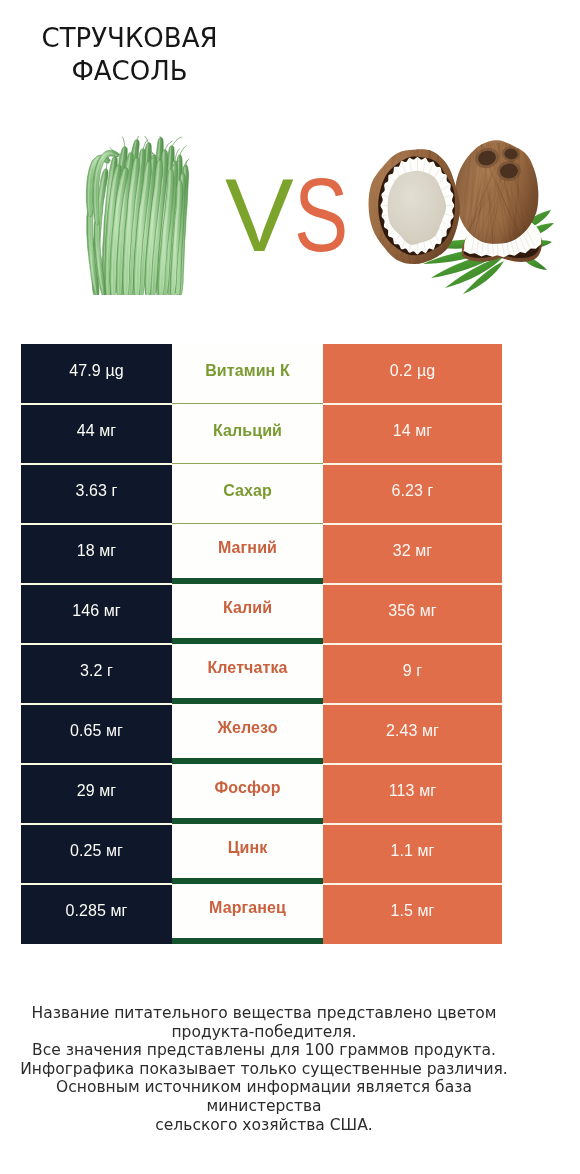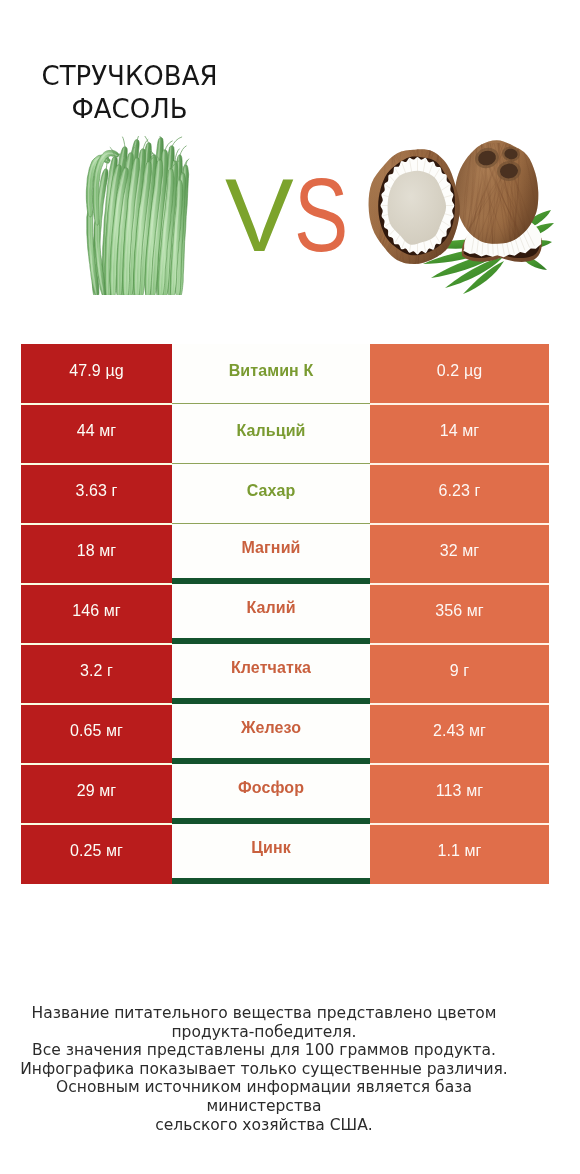--- a/index.html
+++ b/index.html
@@ -1,20 +1,20 @@
 <!DOCTYPE html>
 <html><head>
 <meta charset="utf-8">
 <style>
   html,body{margin:0;padding:0;}
   body{width:580px;height:1174px;background:#ffffff;font-family:"Liberation Sans",sans-serif;-webkit-font-smoothing:antialiased;}
   .page{position:relative;width:580px;height:1174px;overflow:hidden;}
   .titles{position:absolute;left:0;top:0;width:580px;height:110px;}
   .title{position:absolute;text-align:center;font-family:"DejaVu Sans",sans-serif;font-size:26px;line-height:33px;color:#161616;font-weight:400;text-transform:uppercase;}
-  .title.left{left:7px;top:22px;width:245px;margin-top:38px;}
+  .title.left{left:7px;top:22px;width:245px;}
   .title.right{left:331px;top:53px;width:245px;}
 
   .hero{position:absolute;left:0;top:0;width:468px;height:330px;}
   .beans-svg{position:absolute;left:77px;top:136px;width:114px;height:159px;}
   .coco-svg{position:absolute;left:355px;top:130px;}
   .husk{fill:url(#ghusk);} .husk2{fill:url(#ghusk2);} .husk3{fill:url(#ghusk3);}
   .shelldk{fill:#30190D;} .flesh{fill:#FDFDFB;} .cav{fill:url(#gcav);}
   .pleat{stroke:#E6E0D4;stroke-width:.55;fill:none;}
   .fiber{stroke:#6E452A;stroke-width:.42;fill:none;opacity:.45;} .eye{fill:#4A3120;} .eyeo{fill:#6A4A30;opacity:.55;} .shadeg{fill:url(#gsph);} .shadeh{fill:url(#gsph2);}
   .slicewh{fill:#FCFCFA;} .leaf{fill:url(#gleaf);}
@@ -24,22 +24,22 @@
   .bh{fill:#D7EECE;opacity:.45;}
   .stem{stroke:#6FA368;stroke-width:1.6;fill:none;stroke-linecap:round;}
 
   .vs{position:absolute;left:225px;top:166px;font-family:"Liberation Sans",sans-serif;font-size:103px;font-weight:400;letter-spacing:0px;line-height:100px;white-space:nowrap;}
   .vs .v{color:#7CA32C;display:inline-block;}
   .vs .s{color:#E06A48;display:inline-block;transform:scaleX(.79);transform-origin:left center;margin-left:0px;}
   .table{position:absolute;left:21px;top:344px;width:537px;background:#FFFFFF;}
   .row{display:flex;height:60px;margin-bottom:0;}
   
   .cell{display:flex;align-items:center;justify-content:center;font-size:16px;box-sizing:border-box;letter-spacing:.1px;padding-bottom:7px;}
-  .c-left{width:151px;background:#b91c1c;color:#FCFDF7;border-top:1px solid #FAFDE2;border-bottom:1px solid #FAFDE2;}
-  .c-mid{width:198px;background:#FEFEFC;font-weight:600;font-size:16px;}
+  .c-left{width:151px;background:#0f172a;color:#FCFDF7;border-top:1px solid #FAFDE2;border-bottom:1px solid #FAFDE2;}
+  .c-mid{width:151px;background:#FEFEFC;font-weight:600;font-size:16px;}
   .c-right{width:179px;background:#E06E4A;color:#FDF8F5;border-top:1px solid #FFF3E6;border-bottom:1px solid #FFF3E6;text-align:right;}
   .row.w-left .c-mid{color:#7A9B31;border-bottom:1px solid #8FA45A;border-top:1px solid transparent;}
   .row.w-right .c-mid{color:#C9603E;border-bottom:6px solid #14532d;border-top:1px solid transparent;}
   .row:first-child .c-left,.row:first-child .c-right{border-top-color:transparent;}
   .row:last-child .c-left,.row:last-child .c-right{border-bottom-color:transparent;}
   .footer{position:absolute;left:0;top:1004px;width:528px;text-align:center;font-family:"DejaVu Sans",sans-serif;font-size:15.5px;line-height:18.6px;color:#2b2b2b;}
 </style>
 </head>
 <body>
 
@@ -241,20 +241,25 @@
       <div class="row w-right">
         <div class="cell c-left">29 мг</div>
         <div class="cell c-mid">Фосфор</div>
         <div class="cell c-right">113 мг</div>
       </div>
       <div class="row w-right">
         <div class="cell c-left">0.25 мг</div>
         <div class="cell c-mid">Цинк</div>
         <div class="cell c-right">1.1 мг</div>
       </div>
+      <div class="row w-right">
+        <div class="cell c-left">0.285 мг</div>
+        <div class="cell c-mid">Марганец</div>
+        <div class="cell c-right">1.5 мг</div>
+      </div>
     </div>
   <div class="footer" id="ft">
       <div>Название питательного вещества представлено цветом</div>
       <div>продукта-победителя.</div>
       <div>Все значения представлены для 100 граммов продукта.</div>
       <div>Инфографика показывает только существенные различия.</div>
       <div>Основным источником информации является база министерства</div>
       <div>сельского хозяйства США.</div>
     </div>
 </div>

